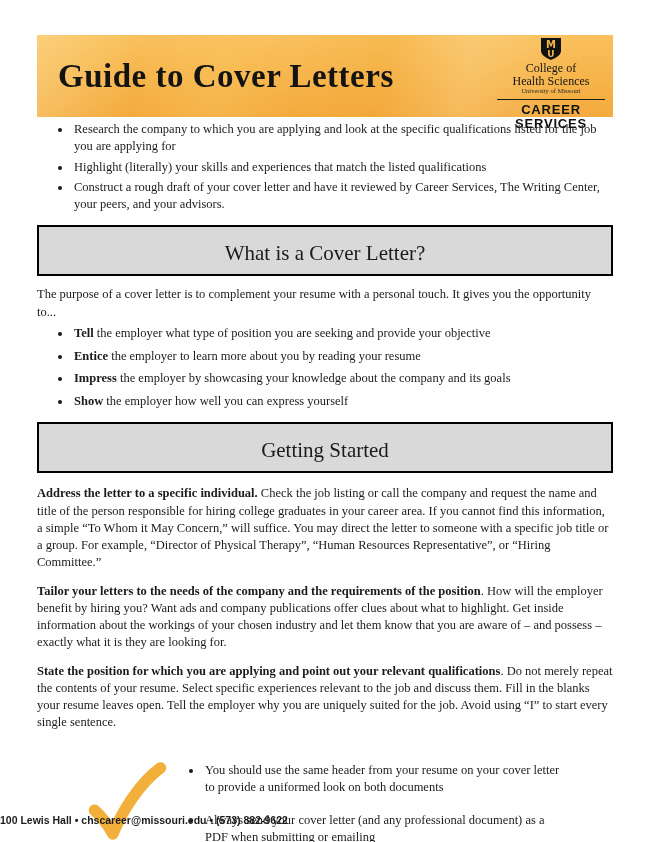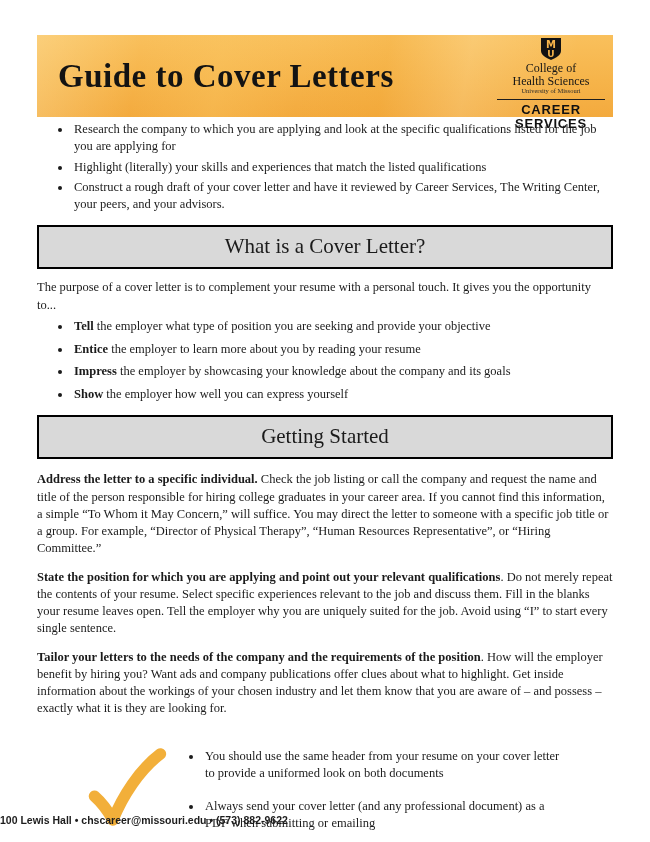--- a/index.html
+++ b/index.html
@@ -66,21 +66,21 @@
     line-height: 1.38;
   }
   ul.bullets li { margin-bottom: 3px; padding-left: 2px; }
 
   .section-box {
     margin-top: 12px;
     border: 2px solid #000;
     background: var(--box-gray, #d9d9d9);
     text-align: center;
     font-size: 21px;
-    padding: 7px 0 8px 0;
+    padding: 14px 0 8px 0;
     font-weight: normal;
   }
   .intro-para {
     margin-top: 10px;
     font-size: 12.5px;
     line-height: 1.38;
   }
   ul.bullets.spread li { margin-bottom: 5.5px; }
 
   .paras { margin-top: 12px; }
@@ -147,22 +147,22 @@
     <ul class="bullets spread">
         <li><strong>Tell</strong> the employer what type of position you are seeking and provide your objective</li>
         <li><strong>Entice</strong> the employer to learn more about you by reading your resume</li>
         <li><strong>Impress</strong> the employer by showcasing your knowledge about the company and its goals</li>
         <li><strong>Show</strong> the employer how well you can express yourself</li>
       </ul>
 
     <div class="section-box">Getting Started</div>
     <div class="paras">
         <p><strong>Address the letter to a specific individual.</strong> Check the job listing or call the company and request the name and title of the person responsible for hiring college graduates in your career area. If you cannot find this information, a simple “To Whom it May Concern,” will suffice. You may direct the letter to someone with a specific job title or a group. For example, “Director of Physical Therapy”, “Human Resources Representative”, or “Hiring Committee.”</p>
+        <p><strong>Tailor your letters to the needs of the company and the requirements of the position</strong>. How will the employer benefit by hiring you? Want ads and company publications offer clues about what to highlight. Get inside information about the workings of your chosen industry and let them know that you are aware of – and possess – exactly what it is they are looking for.</p>
         <p><strong>State the position for which you are applying and point out your relevant qualifications</strong>. Do not merely repeat the contents of your resume. Select specific experiences relevant to the job and discuss them. Fill in the blanks your resume leaves open. Tell the employer why you are uniquely suited for the job. Avoid using “I” to start every single sentence.</p>
-        <p><strong>Tailor your letters to the needs of the company and the requirements of the position</strong>. How will the employer benefit by hiring you? Want ads and company publications offer clues about what to highlight. Get inside information about the workings of your chosen industry and let them know that you are aware of – and possess – exactly what it is they are looking for.</p>
       </div>
 
     <div class="tips-row">
       <div class="check-col">
         <svg class="check-mark" width="88" height="88" viewBox="0 0 100 100">
           <path d="M13 57 C21 64 29 75 34 84 C45 57 64 27 88 9" fill="none" stroke="#f2af3a" stroke-width="13" stroke-linecap="round" stroke-linejoin="round"></path>
         </svg>
       </div>
       <div class="tips-col">
         <ul class="bullets">

